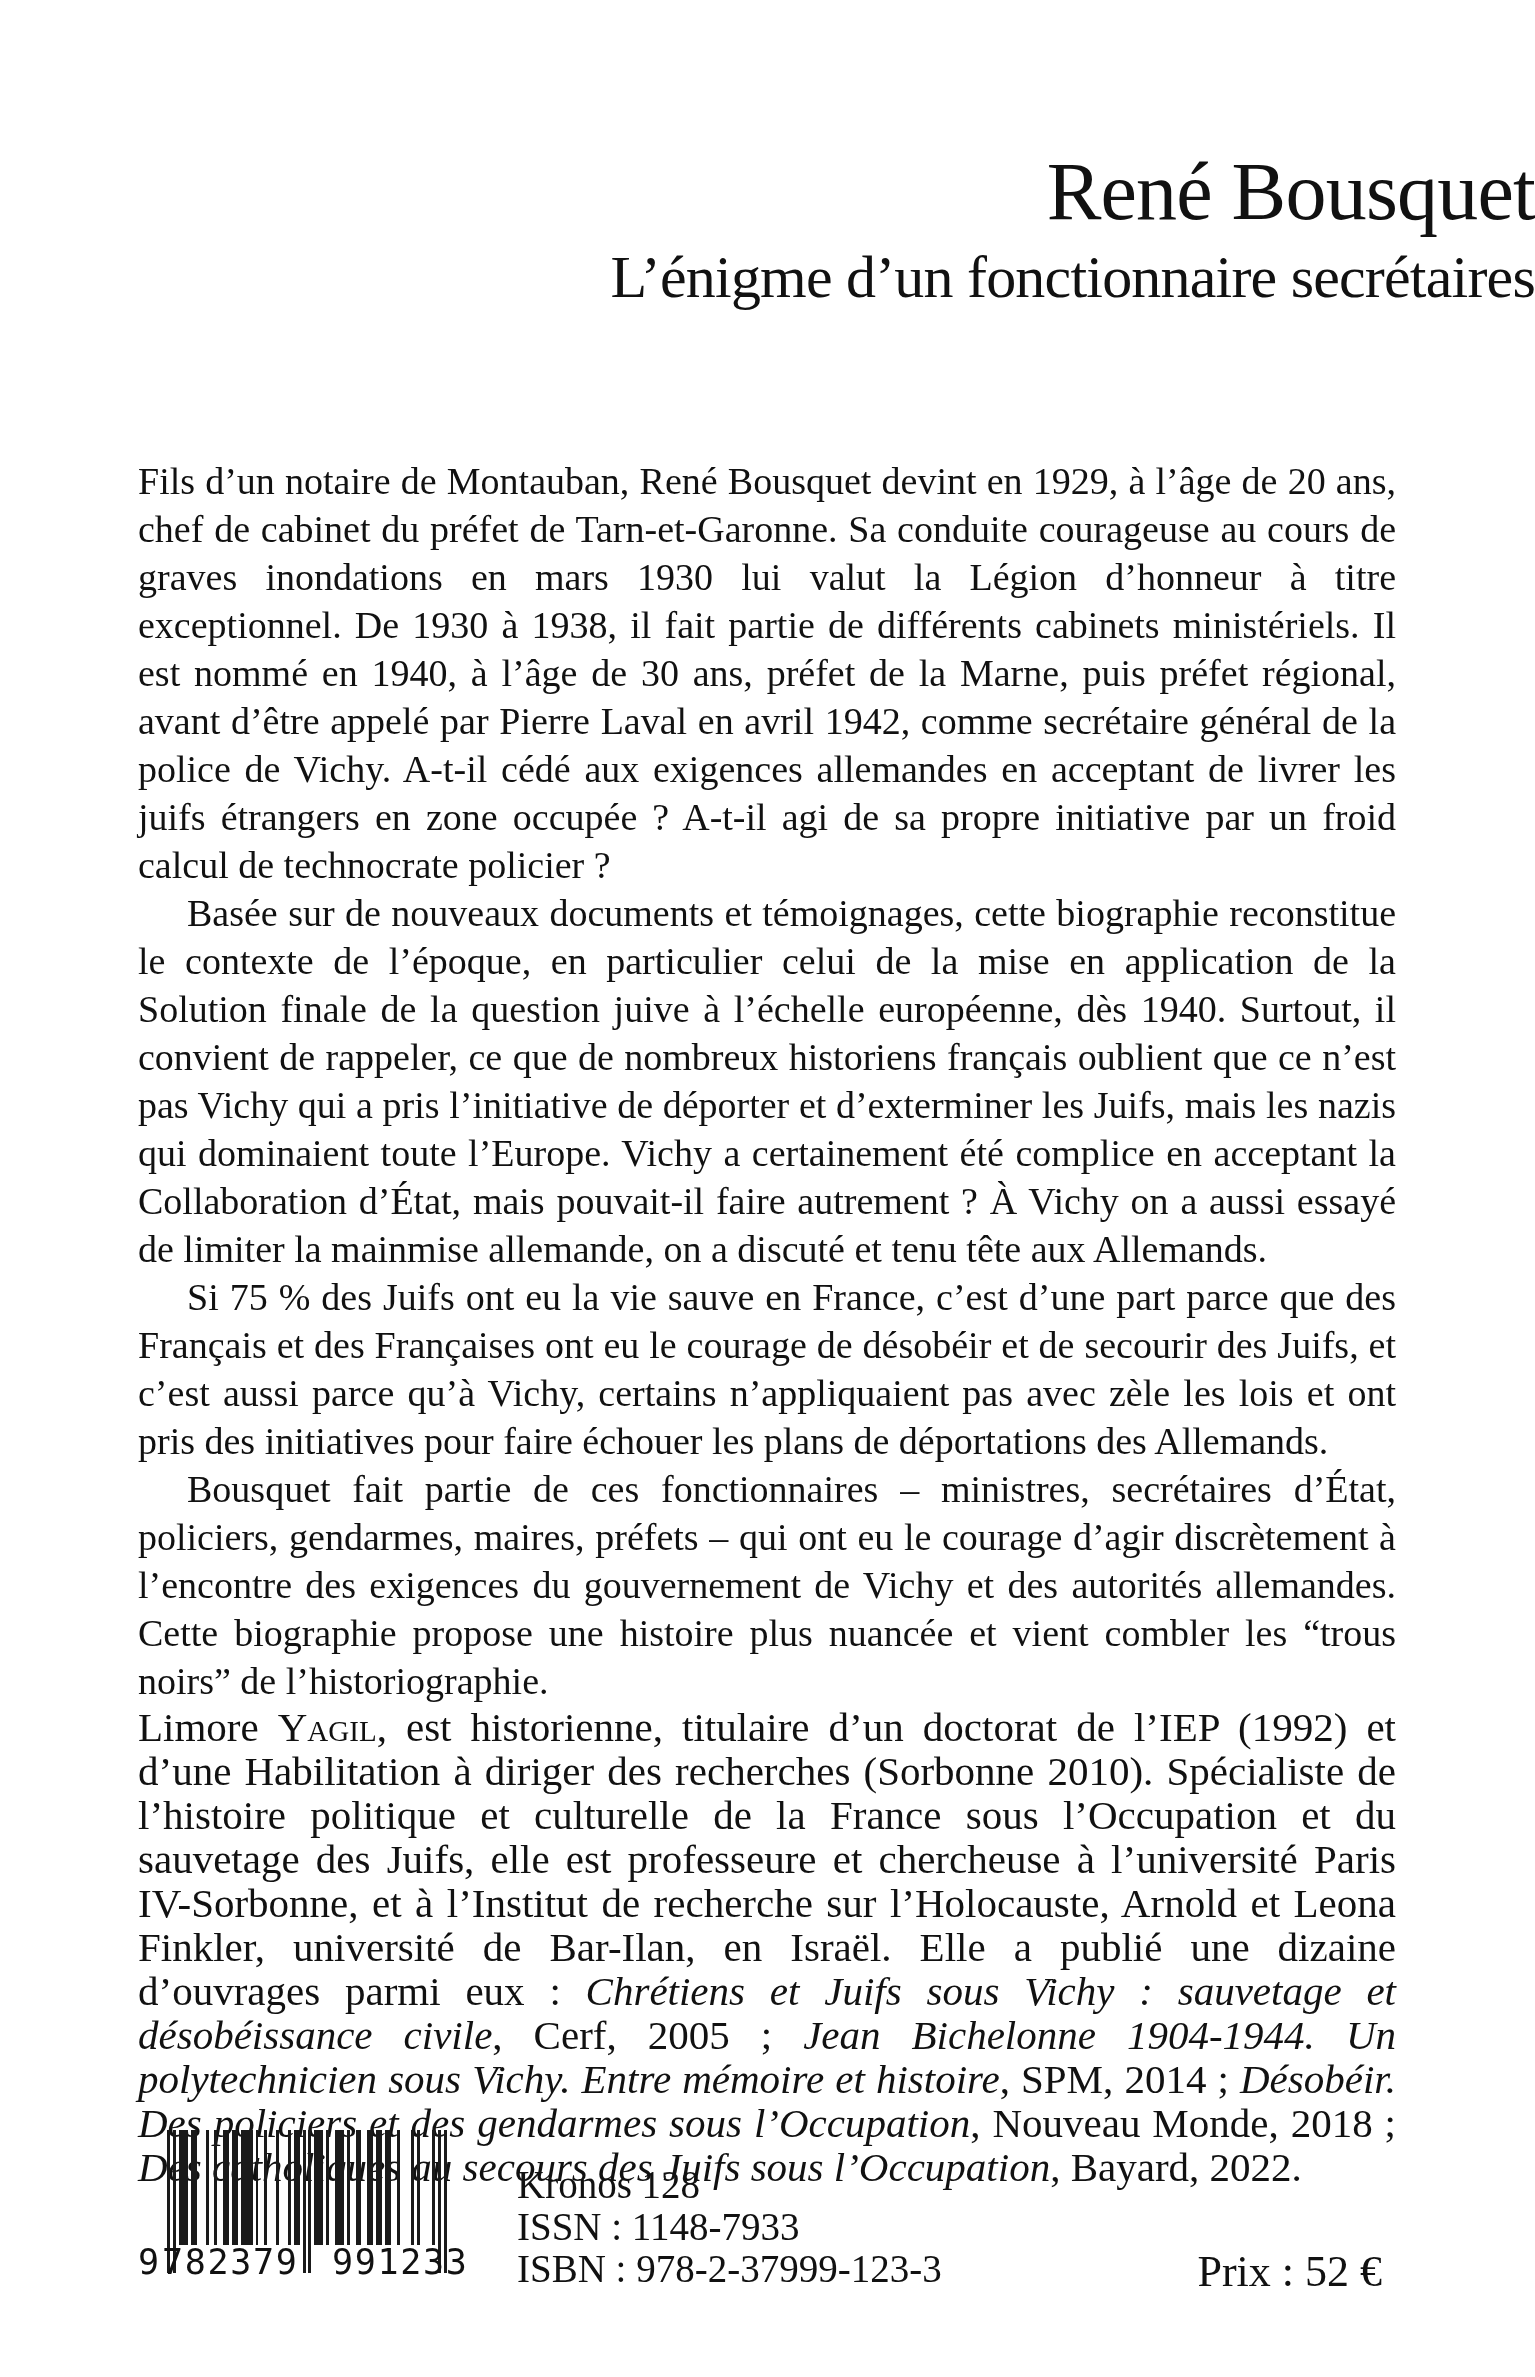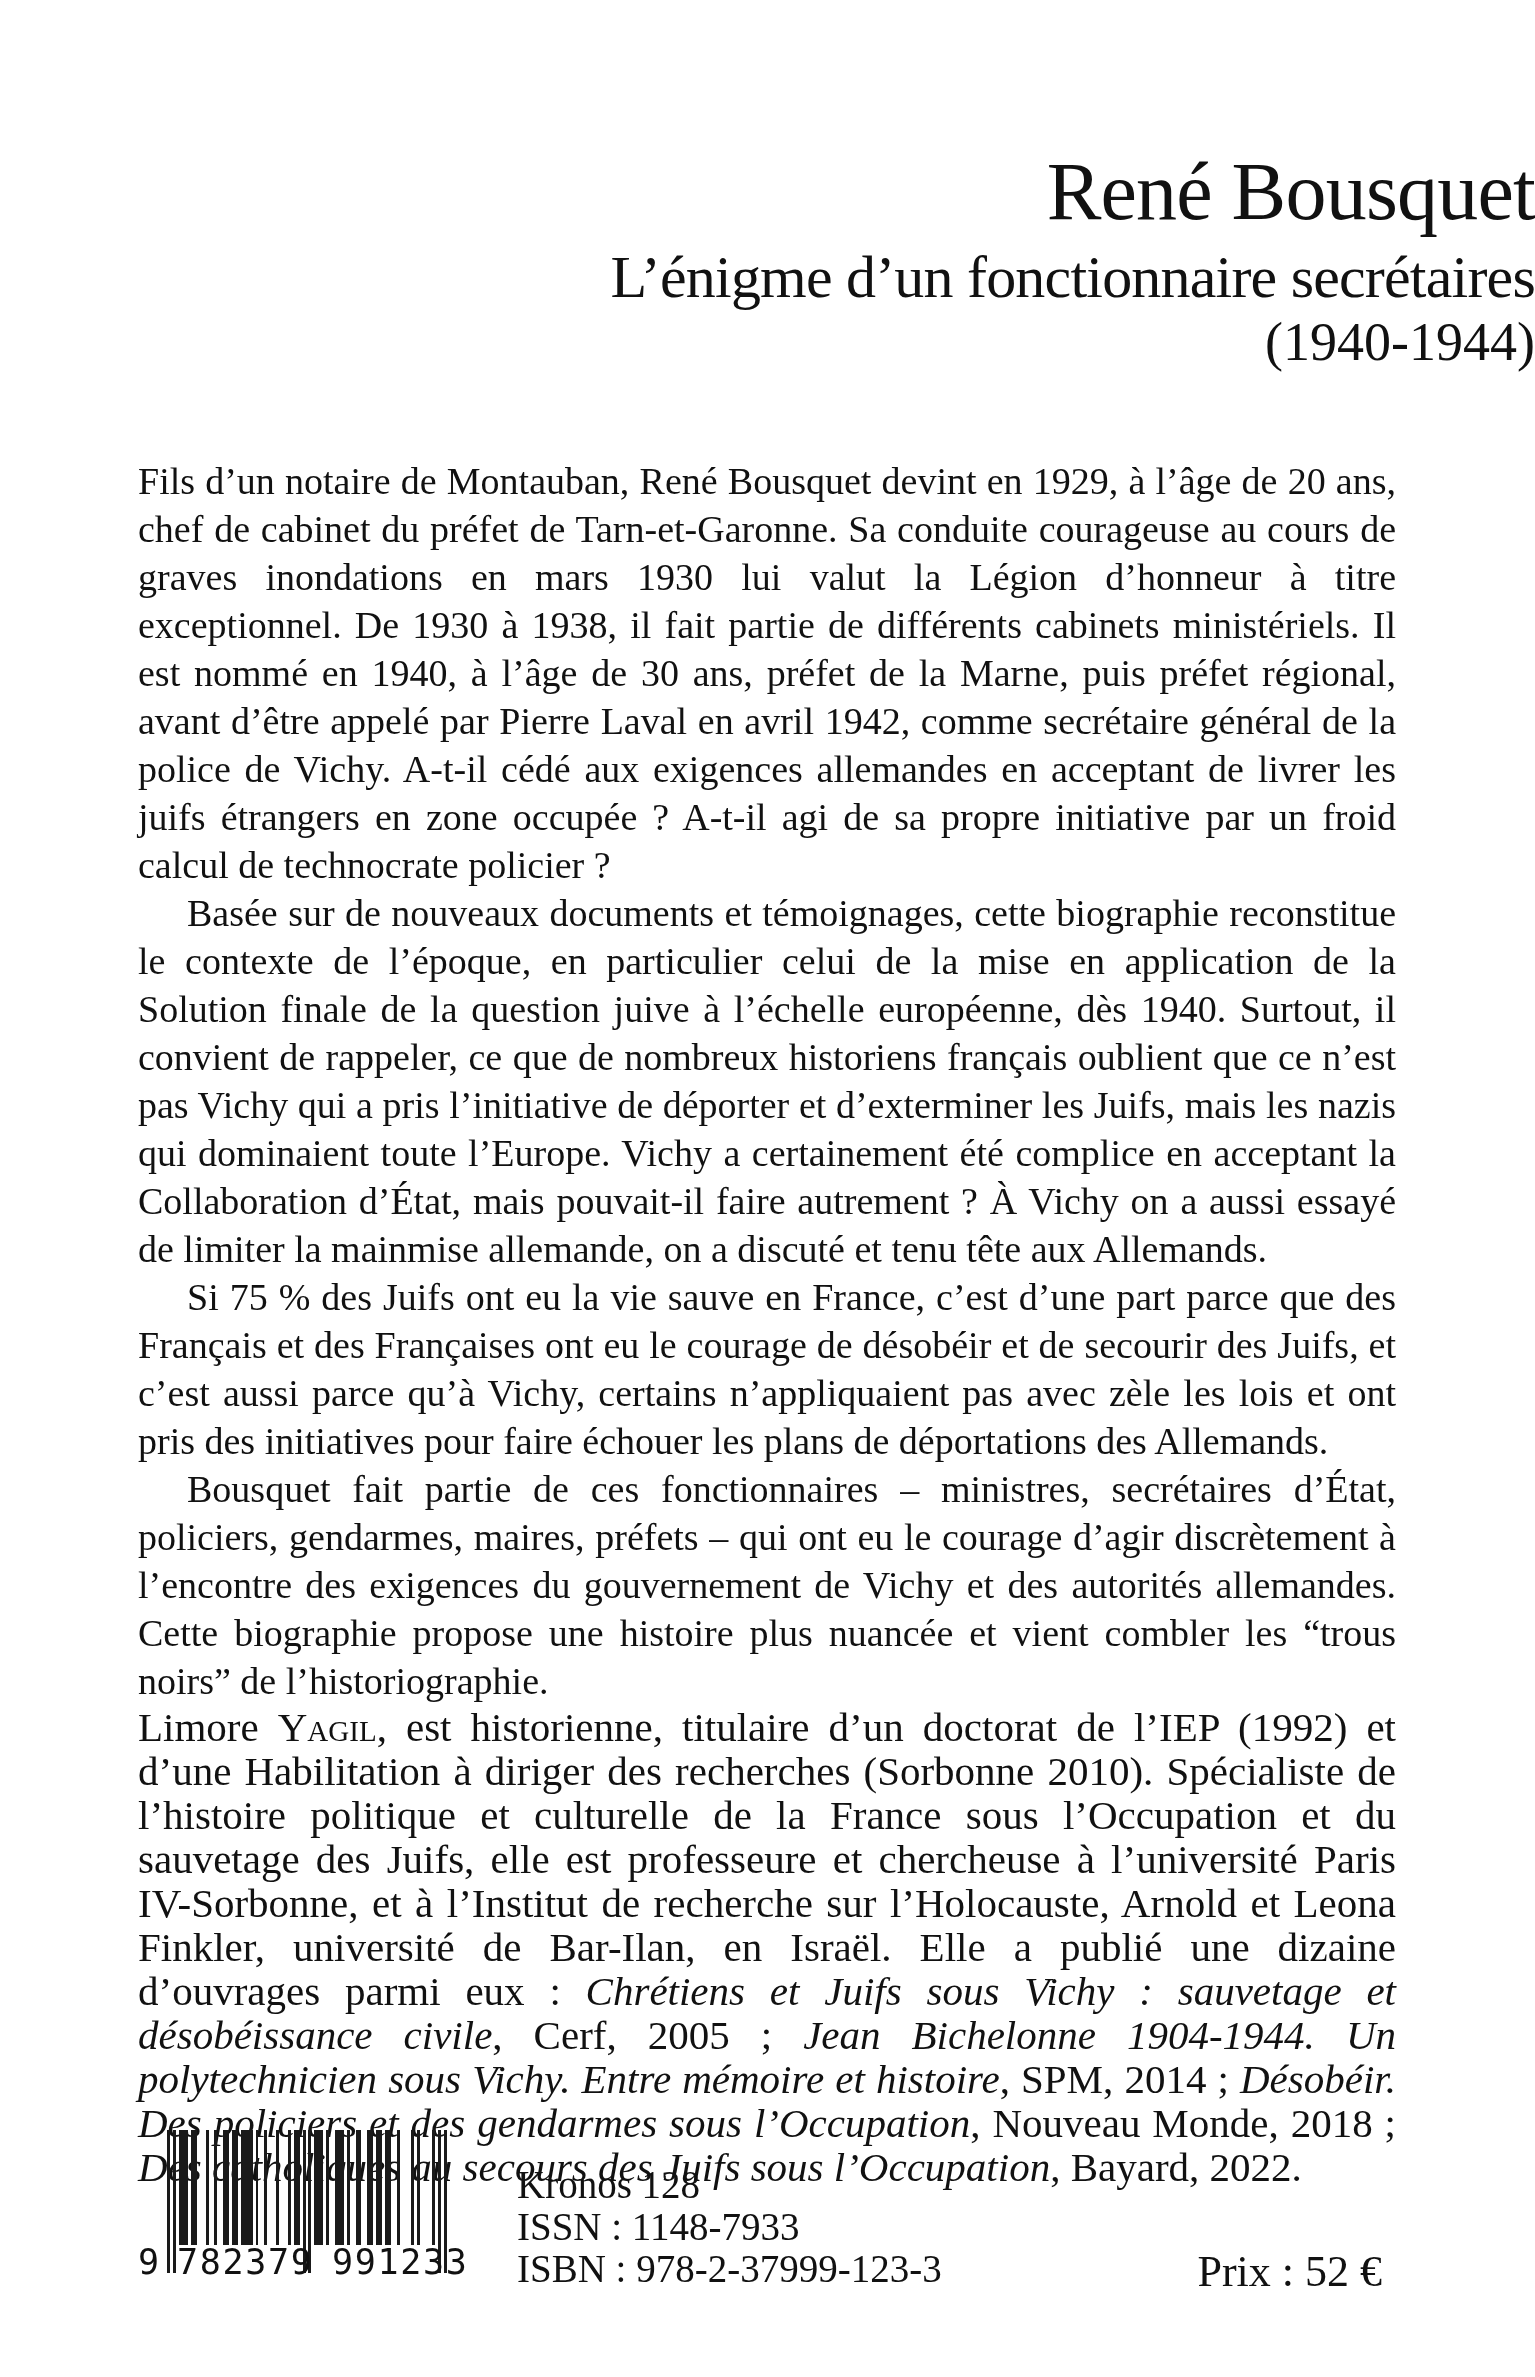--- a/index.html
+++ b/index.html
@@ -55,41 +55,40 @@
   .barcode svg{position:absolute;left:28.5px;top:0;}
   .barcode .bc-digit,
   .barcode .bc-group{
     position:absolute;top:114px;
     font-family:"DejaVu Sans Mono", monospace;
     font-size:35px;line-height:37px;
     letter-spacing:1.7px;
     white-space:nowrap;
   }
   .barcode .bc-digit{left:0;}
-  .barcode .bc-group1{left:39px;width:124px;text-align:right;}
+  .barcode .bc-group1{left:24px;width:124px;text-align:right;}
   .barcode .bc-group2{left:194px;width:124px;text-align:center;}
   .imprint{
     position:absolute;left:517px;top:2164px;
     font-size:39px;line-height:42px;
   }
   .imprint div{margin:0;}
   .price{
     position:absolute;right:153px;top:2248px;
     font-size:44px;line-height:47px;
   }
 </style>
 </head>
 <body>
 
 <div class="page">
 
   <header class="title-block">
     <h1>René Bousquet</h1>
     <div class="subtitle">L’énigme d’un fonctionnaire secrétaires</div>
-    <div class="dates">(1940-1944)</div>
   </header>
 
   <main class="synopsis">
     <p>Fils d’un notaire de Montauban, René Bousquet devint en 1929, à l’âge de 20 ans, chef de cabinet du préfet de Tarn-et-Garonne. Sa conduite courageuse au cours de graves inondations en mars 1930 lui valut la Légion d’honneur à titre exceptionnel. De 1930 à 1938, il fait partie de différents cabinets ministériels. Il est nommé en 1940, à l’âge de 30 ans, préfet de la Marne, puis préfet régional, avant d’être appelé par Pierre Laval en avril 1942, comme secrétaire général de la police de Vichy. A-t-il cédé aux exigences allemandes en acceptant de livrer les juifs étrangers en zone occupée ? A-t-il agi de sa propre initiative par un froid calcul de technocrate policier ?</p>
     <p>Basée sur de nouveaux documents et témoignages, cette biographie reconstitue le contexte de l’époque, en particulier celui de la mise en application de la Solution finale de la question juive à l’échelle européenne, dès 1940. Surtout, il convient de rappeler, ce que de nombreux historiens français oublient que ce n’est pas Vichy qui a pris l’initiative de déporter et d’exterminer les Juifs, mais les nazis qui dominaient toute l’Europe. Vichy a certainement été complice en acceptant la Collaboration d’État, mais pouvait-il faire autrement ? À Vichy on a aussi essayé de limiter la mainmise allemande, on a discuté et tenu tête aux Allemands.</p>
     <p>Si 75 % des Juifs ont eu la vie sauve en France, c’est d’une part parce que des Français et des Françaises ont eu le courage de désobéir et de secourir des Juifs, et c’est aussi parce qu’à Vichy, certains n’appliquaient pas avec zèle les lois et ont pris des initiatives pour faire échouer les plans de déportations des Allemands.</p>
     <p>Bousquet fait partie de ces fonctionnaires – ministres, secrétaires d’État, policiers, gendarmes, maires, préfets – qui ont eu le courage d’agir discrètement à l’encontre des exigences du gouvernement de Vichy et des autorités allemandes. Cette biographie propose une histoire plus nuancée et vient combler les “trous noirs” de l’historiographie.</p>
   </main>
 
   <section class="bio">

